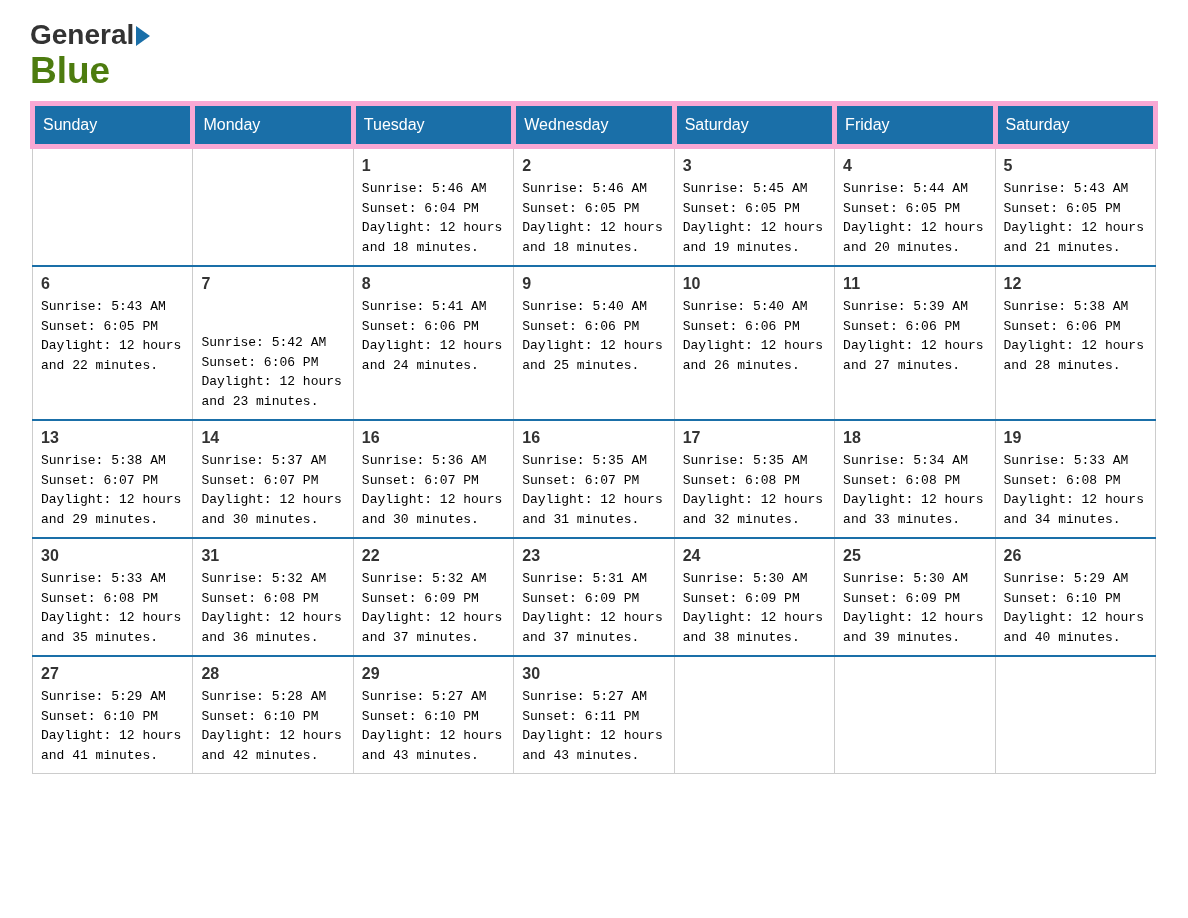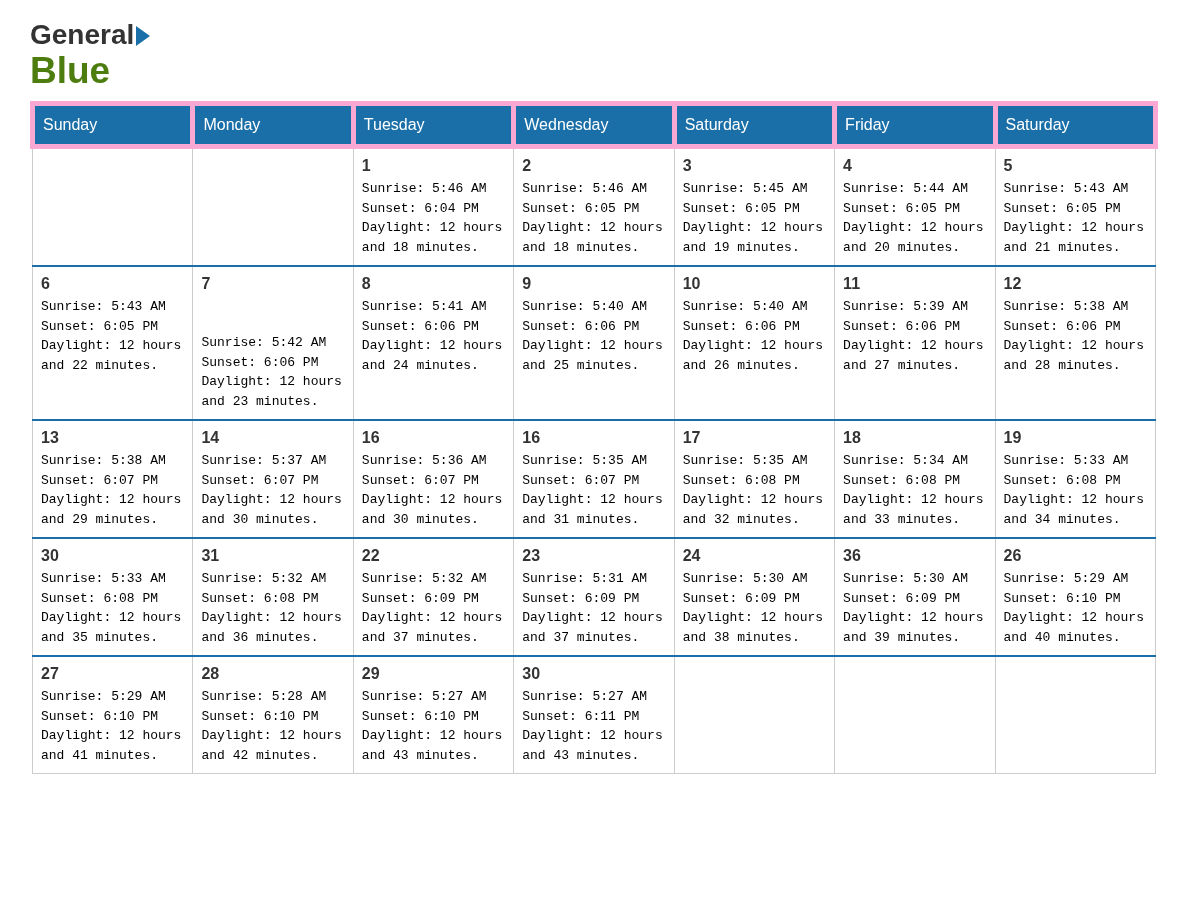--- a/index.html
+++ b/index.html
@@ -299,21 +299,21 @@
 and 37 minutes.</div>
         </td>
         <td>
           <span class="day-number">24</span>
           <div class="day-info" style="white-space: pre-line;">Sunrise: 5:30 AM
 Sunset: 6:09 PM
 Daylight: 12 hours
 and 38 minutes.</div>
         </td>
         <td>
-          <span class="day-number">36</span>
+          <span class="day-number">25</span>
           <div class="day-info" style="white-space: pre-line;">Sunrise: 5:30 AM
 Sunset: 6:09 PM
 Daylight: 12 hours
 and 39 minutes.</div>
         </td>
         <td>
           <span class="day-number">26</span>
           <div class="day-info" style="white-space: pre-line;">Sunrise: 5:29 AM
 Sunset: 6:10 PM
 Daylight: 12 hours

